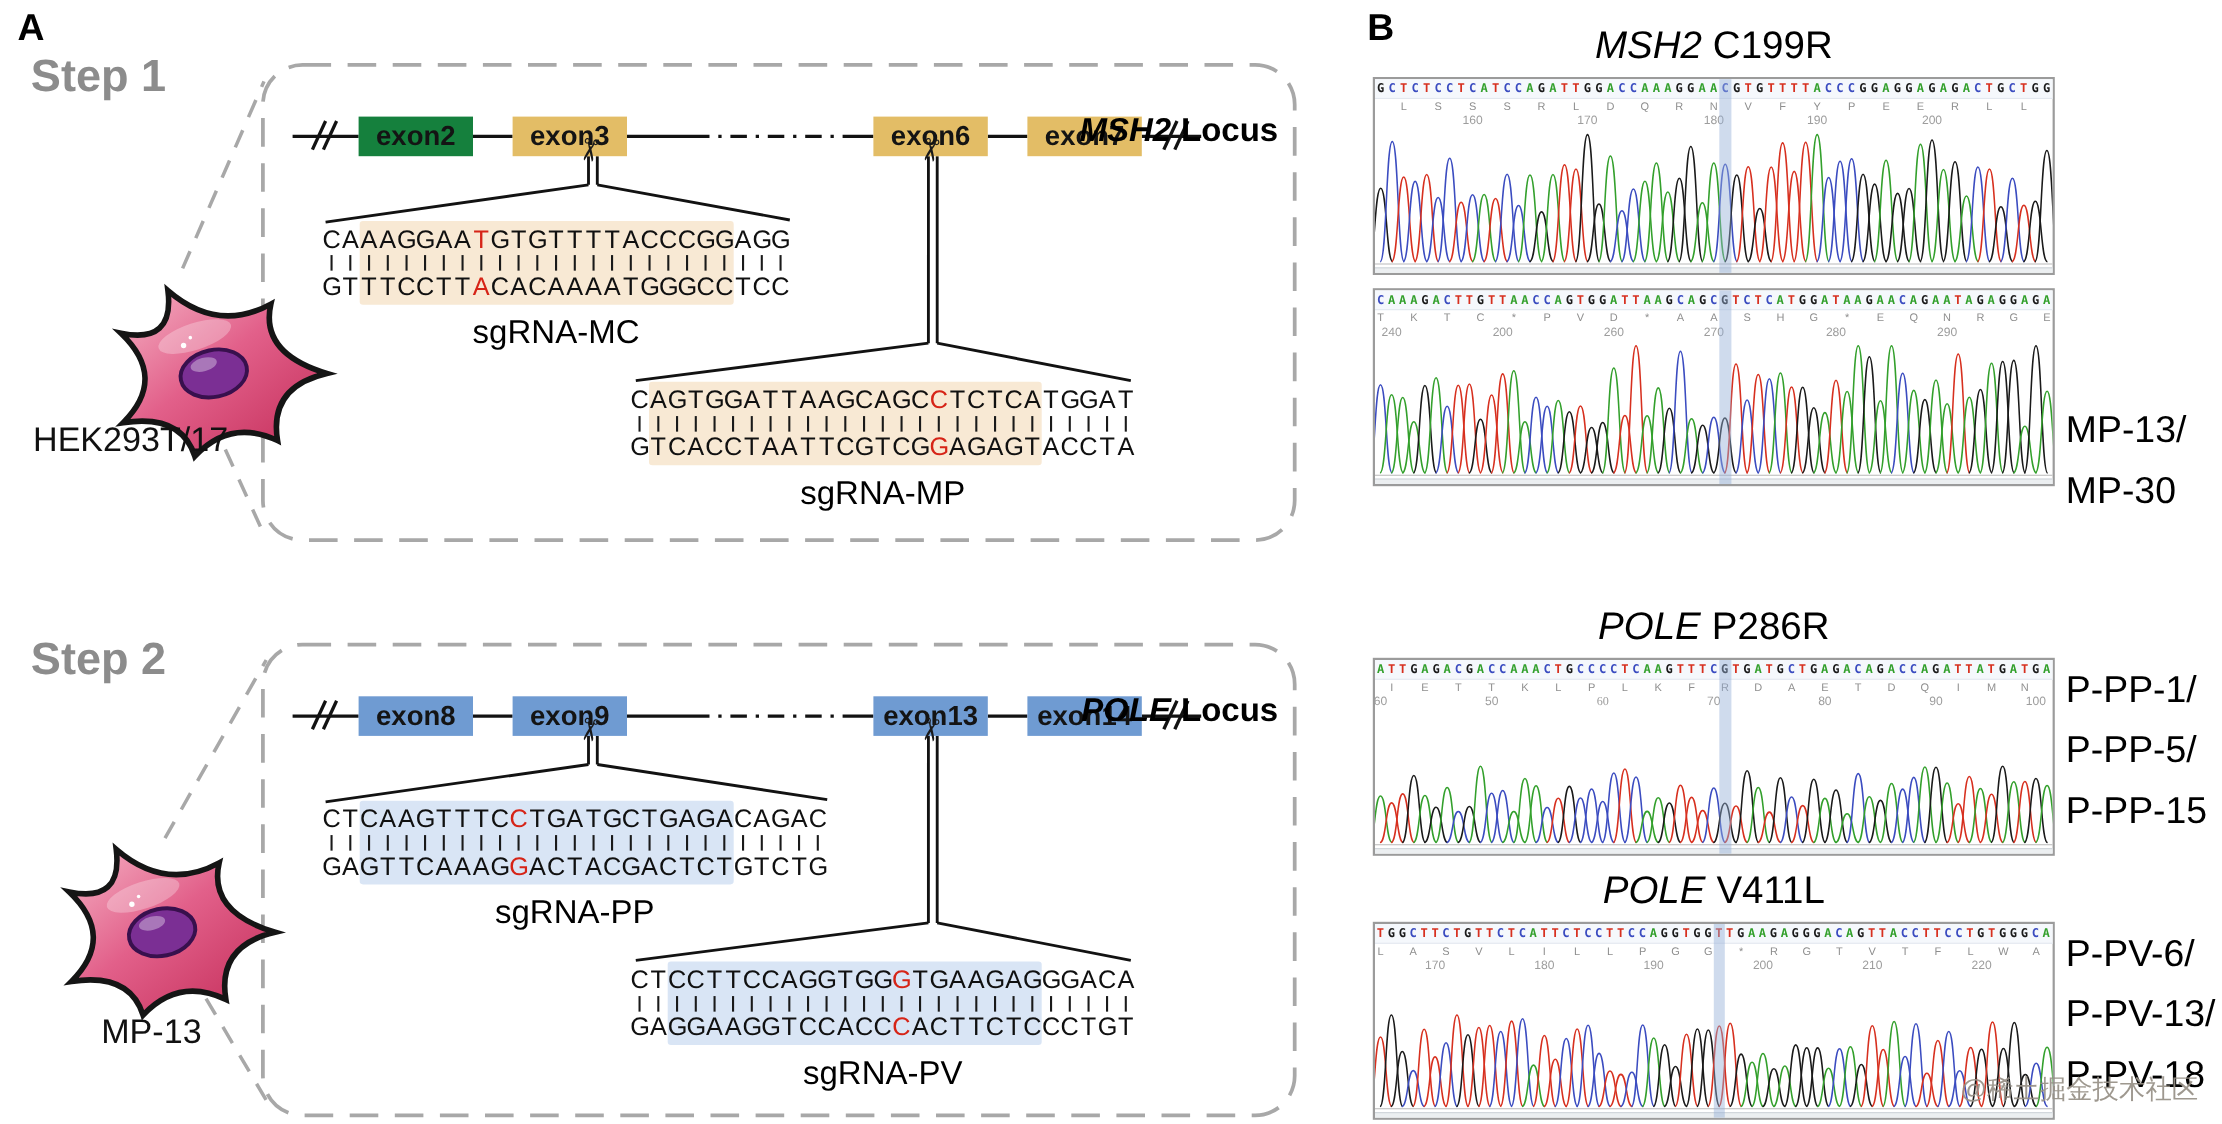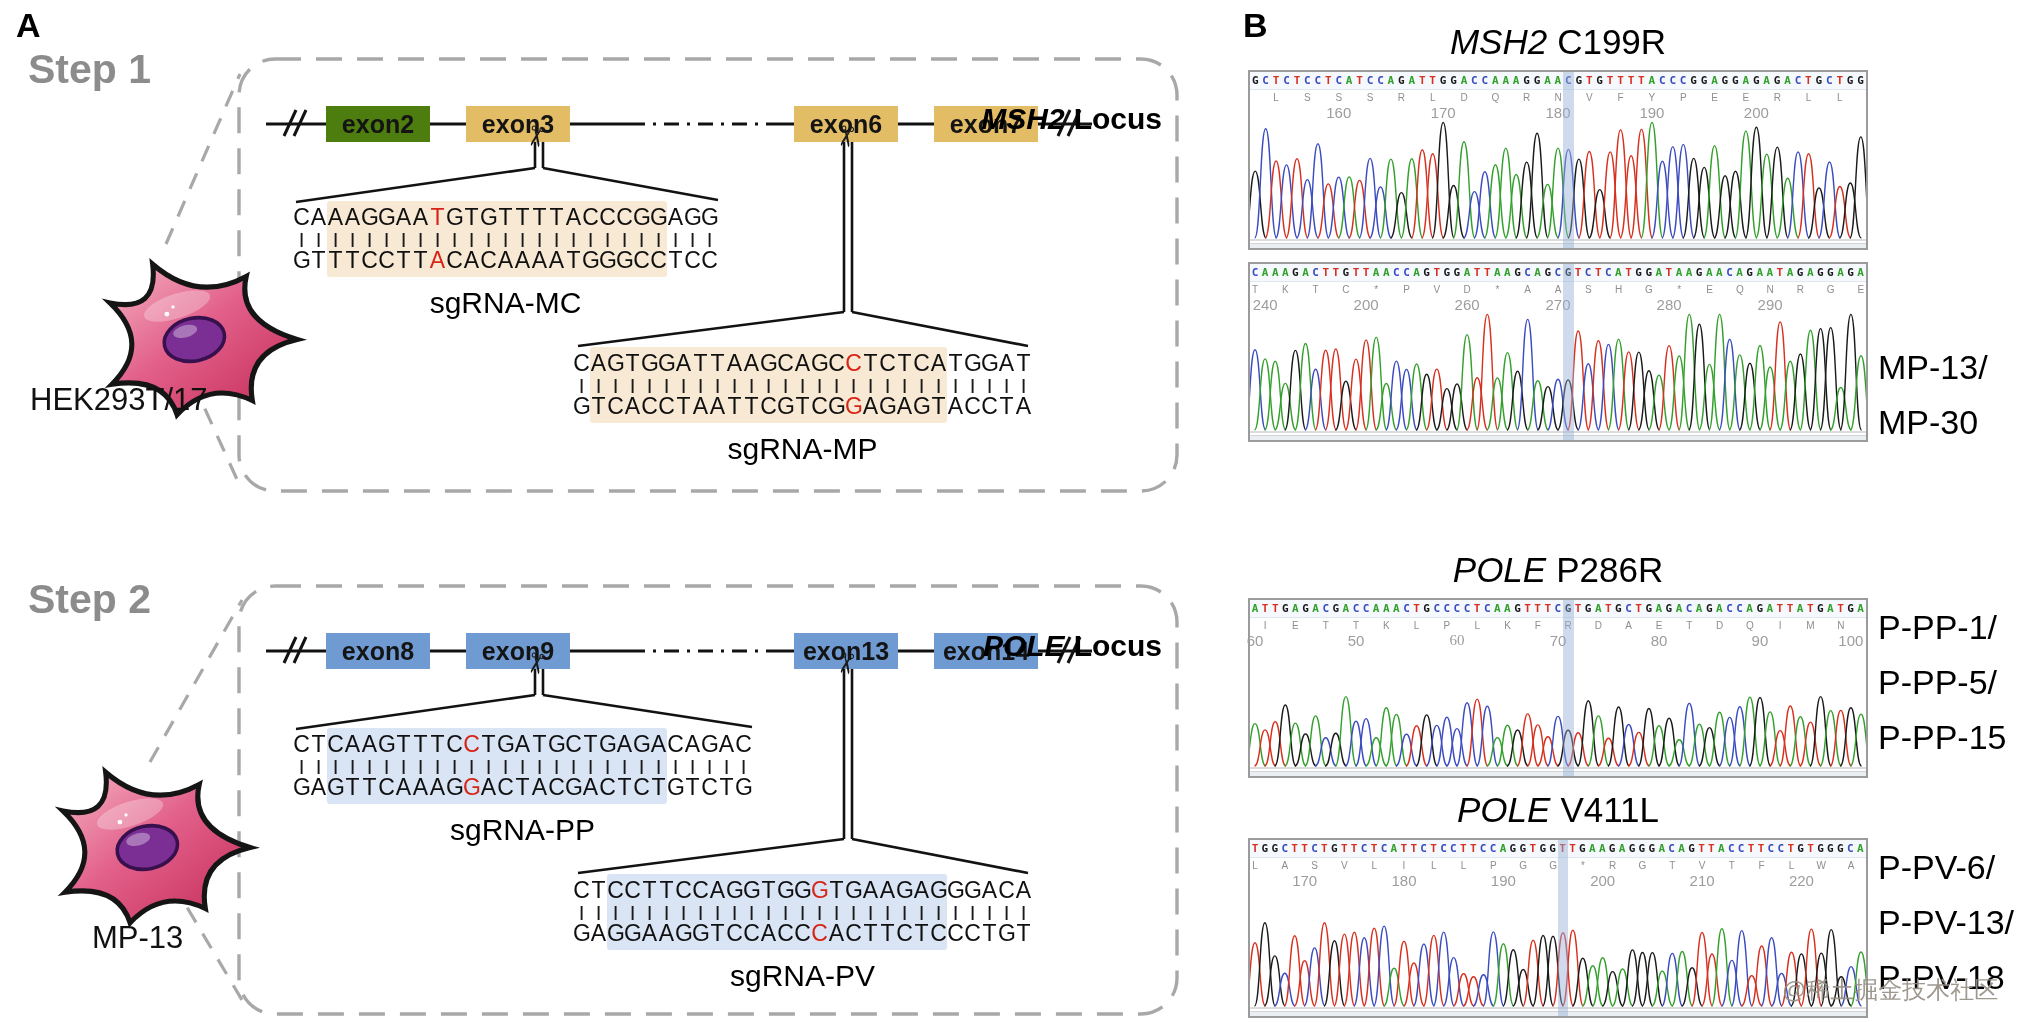--- a/index.html
+++ b/index.html
@@ -27,21 +27,21 @@
   .red{color:#d62417 !important}
   .duplex-label{margin-top:12px;text-align:center;font-size:30px;color:#000}
   .chrom-block{position:absolute;left:1248px;width:620px;z-index:2}
   .chrom-title{height:48px;text-align:center;font-size:35px;color:#000}
   .chrom-title .mut{margin-left:10px}
   .locus-label .word{margin-left:9px}
   .chrom-box{position:relative;width:620px;height:180px;border:2px solid #9b9b9b;background:#fff;box-sizing:border-box}
   .bl-row{position:absolute;left:0;top:0;right:0;height:17px;display:flex;background:#f5f8fc;border-bottom:1px solid #e3e8ef}
   .bl-row span{flex:none;text-align:center;font-family:"DejaVu Sans Mono",monospace;font-size:11px;font-weight:bold;line-height:17px}
   .aa-span{position:absolute;top:20px;font-size:10px;color:#8e8e8e;transform:translateX(-50%)}
-  .tick-span{position:absolute;top:32px;font-size:15px;color:#9d9d9d;transform:translateX(-50%)}
+  .tick-span{position:absolute;top:32px;font-size:11px;color:#9d9d9d;transform:translateX(-50%)}
   .chrom-svg{position:absolute;left:0;top:44px}
   .hl-col{position:absolute;top:0;bottom:0;background:rgba(148,175,216,.45);z-index:3}
   .base-strip{position:absolute;left:0;right:0;bottom:0;height:4px;background:#eceff1;border-top:1px solid #cfd4da}
   .clone-label{position:absolute;left:1878px;font-size:34px;line-height:55px;color:#000;white-space:nowrap;z-index:4}
   .watermark{position:absolute;left:1782px;top:974px;font-size:24px;color:rgba(150,143,133,.92);z-index:6}
 </style>
 </head>
 <body>
 
 <div id="page">
@@ -118,21 +118,21 @@
       </g>
       <g stroke="#121212" stroke-width="2.6" fill="none">
         <path d="M297,84 V110 M305,84 V110"></path>
         <path d="M297,110 L58,144"></path>
           <path d="M305,110 L480,142"></path>
         <path d="M606,84 V254 M614,84 V254"></path>
         <path d="M606,254 L340,288"></path>
           <path d="M614,254 L790,288"></path>
       </g>
     </svg>
-    <div class="exon" style="left: 88px; background: #4d7c0f;">exon2</div>
+    <div class="exon" style="left: 88px; background: #15803d;">exon2</div>
     <div class="exon" style="left: 228px; background: rgb(227, 189, 102);">exon3</div>
     <div class="exon" style="left: 556px; background: rgb(227, 189, 102);">exon6</div>
     <div class="exon" style="left: 696px; background: rgb(227, 189, 102);">exon7</div>
     <span class="scissors" style="left:286px;top:62px">✂</span>
     <span class="scissors" style="left:596px;top:62px">✂</span>
     <div class="locus-label">
       <span class="it">MSH2</span><span class="word">Locus</span>
     </div>
     <div class="duplex" style="left: 55px; top: 146px; width: 425px;">
         <div class="dx-rows">
@@ -1177,21 +1177,21 @@
           <path d="M580.7,122 C586.5,122 585.7,92.8 591.2,92.8 C596.6,92.8 595.9,122 601.6,122" fill="none" stroke="#1a1a1a" stroke-width="1.4"></path>
           <path d="M590.7,122 C596.4,122 595.7,82.6 601.1,82.6 C606.5,82.6 605.8,122 611.5,122" fill="none" stroke="#3b4cc0" stroke-width="1.4"></path>
           <path d="M600.6,122 C606.3,122 605.6,68.0 611.0,68.0 C616.5,68.0 615.7,122 621.5,122" fill="none" stroke="#33a02c" stroke-width="1.4"></path>
           <line x1="0" y1="124" x2="616" y2="124" stroke="#b9b9b9" stroke-width="1"></line>
         </svg>
         <div class="base-strip"></div>
         <div class="hl-col" style="left: 307.5px; width: 10.9355px;"></div>
       </div>
   </div>
 
-  <div class="clone-label" style="top:340px">
+  <div class="clone-label" style="top:364px">
     <div>MP-13/</div>
     <div>MP-30</div>
   </div>
   <div class="clone-label" style="top:600px">
     <div>P-PP-1/</div>
     <div>P-PP-5/</div>
     <div>P-PP-15</div>
   </div>
   <div class="clone-label" style="top:840px">
     <div>P-PV-6/</div>

